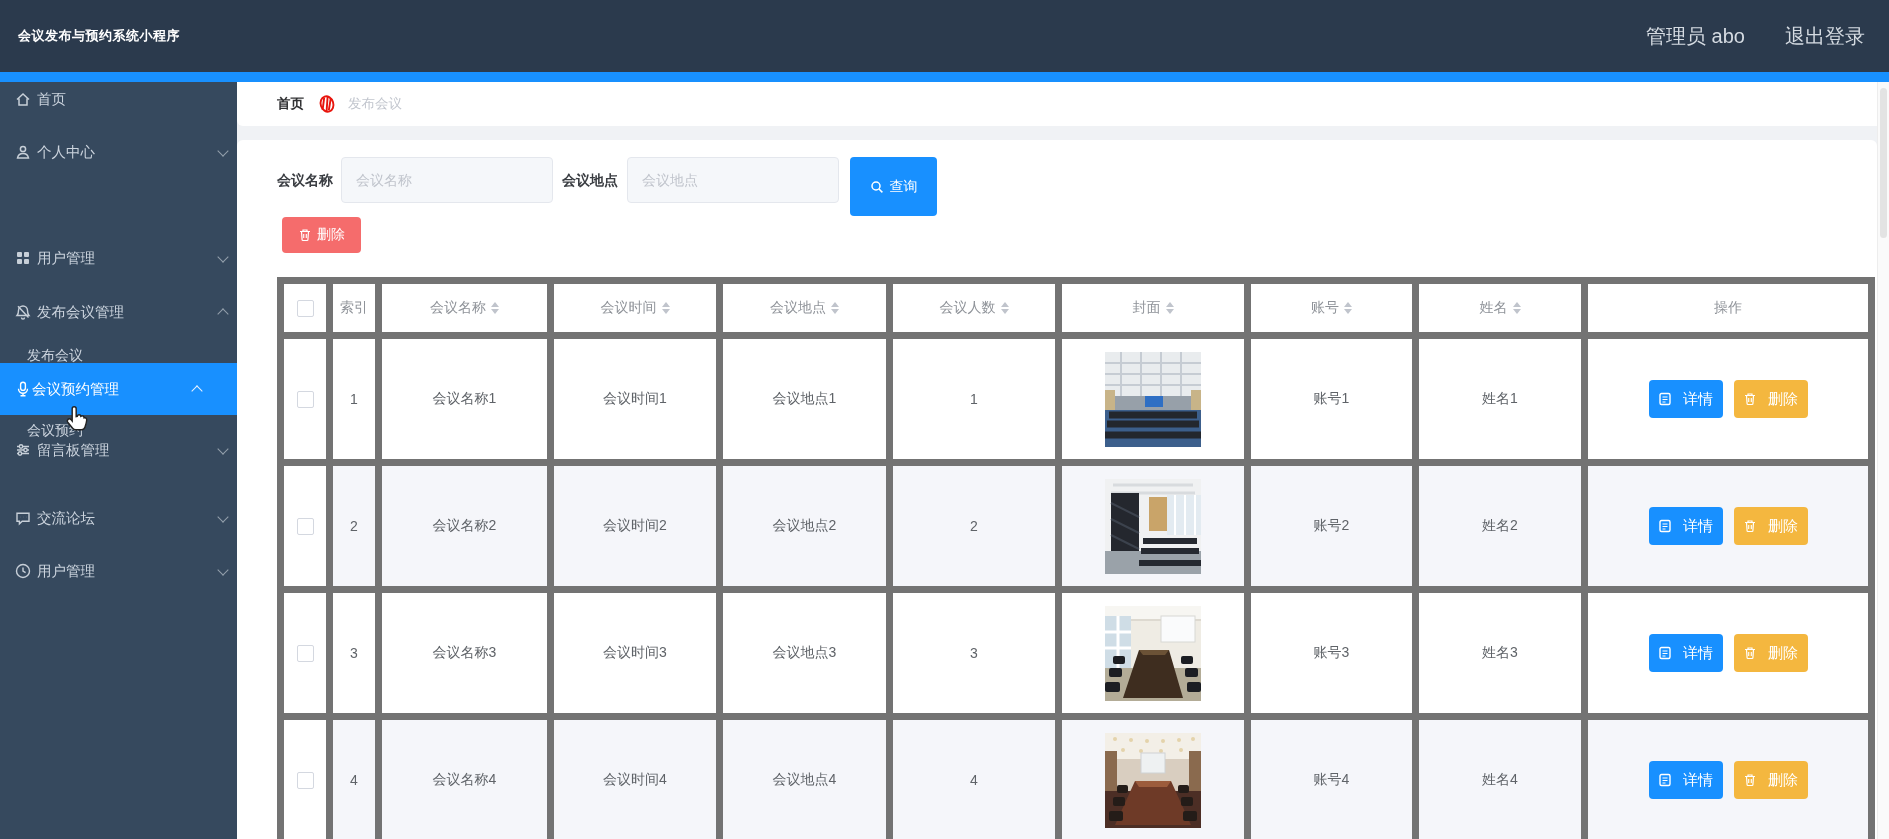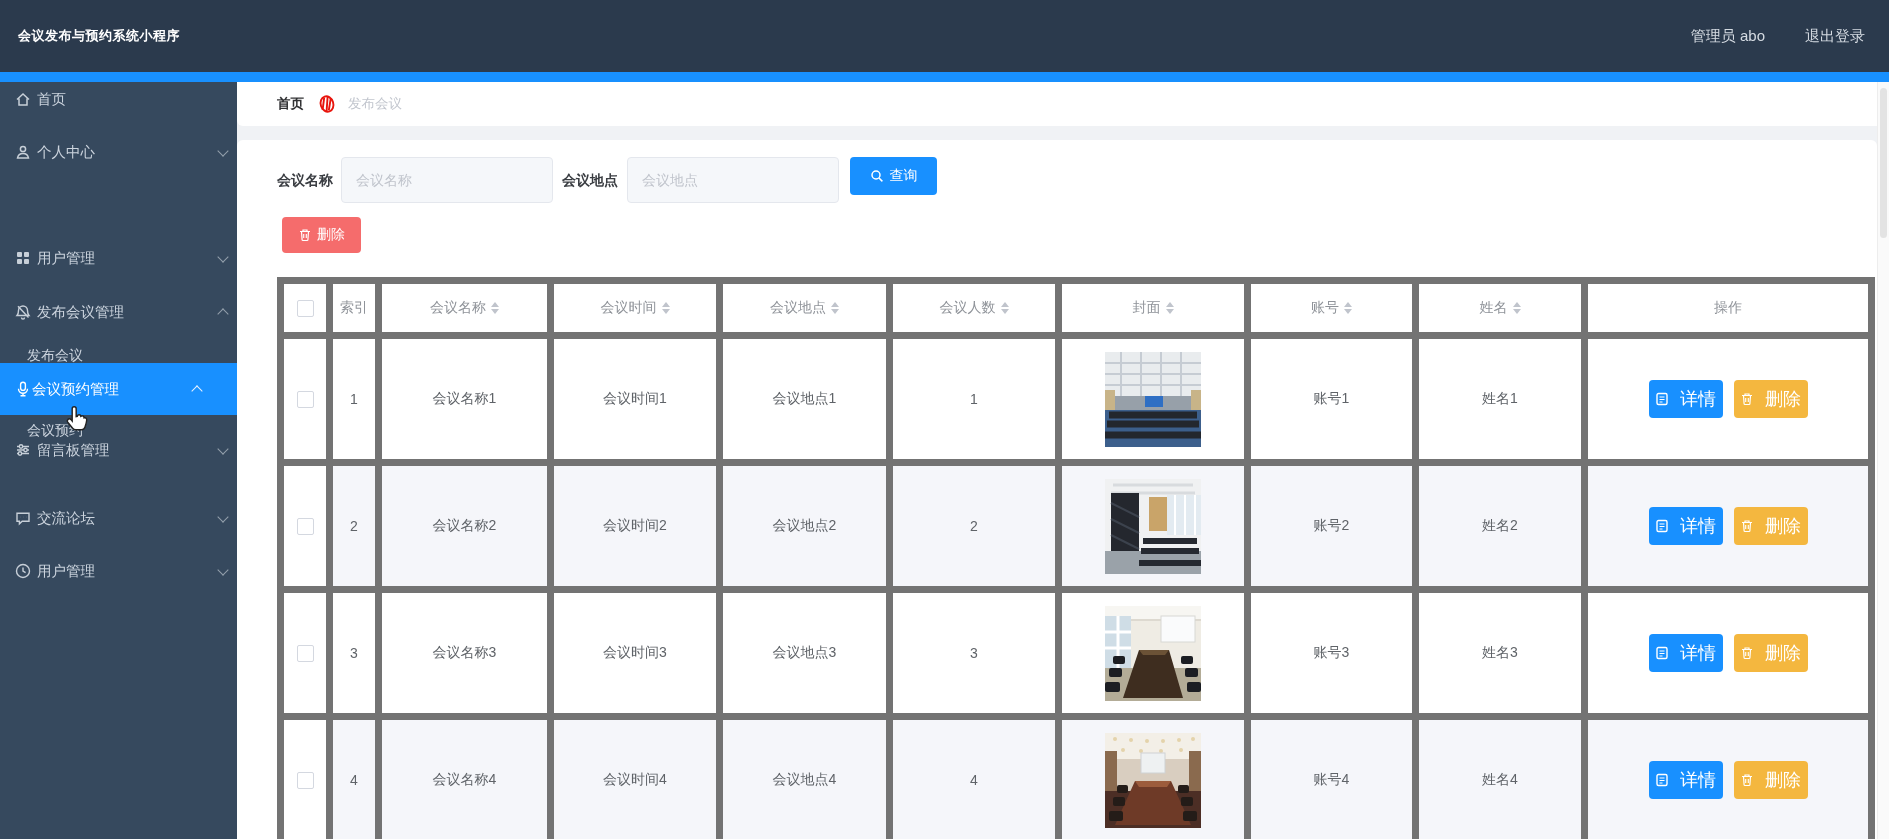--- a/index.html
+++ b/index.html
@@ -3,21 +3,21 @@
 <meta charset="utf-8">
 <style>
   html,body{margin:0;padding:0}
   body{
     position:relative;width:1889px;height:839px;overflow:hidden;
     font-family:"Liberation Sans","DejaVu Sans",sans-serif;background:#f0f2f5;
   }
   
   .app-header{position:absolute;left:0;top:0;width:1889px;height:72px;background:#2b3a4d}
   .app-title{position:absolute;left:18px;top:0;line-height:72px;color:#fff;font-size:13px;font-weight:bold;letter-spacing:.5px}
-  .hdr-right{position:absolute;right:24px;top:0;height:72px;display:flex;align-items:center;gap:40px;color:#d5dbe2;font-size:15px}
+  .hdr-right{position:absolute;right:24px;top:0;height:72px;display:flex;align-items:center;gap:40px;color:#d5dbe2;font-size:20px}
   .hdr-link{cursor:pointer}
   .strip{position:absolute;left:0;top:72px;width:1889px;height:10px;background:#1890ff}
 
   
   .sidebar{position:absolute;left:0;top:82px;width:237px;height:757px;background:#36495e}
   .menu-item{position:absolute;left:0;width:237px;height:40px;display:flex;align-items:center;color:#ccd4de;font-size:14.5px;cursor:pointer}
   .menu-item .mi{width:18px;height:18px;margin-left:14px;flex:none}
   .menu-item .lbl{margin-left:5px;white-space:nowrap}
   .chev{position:absolute;right:10px;width:7px;height:7px;border-left:1.6px solid #94a0ac;border-bottom:1.6px solid #94a0ac;transform:rotate(-45deg);top:50%;margin-top:-5px}
   .chev.up{transform:rotate(135deg);margin-top:-2px}
@@ -42,38 +42,38 @@
 
   .scrollbar{position:absolute;right:0;top:82px;width:12px;height:757px;background:#fafafa;border-left:1px solid #ededed;box-sizing:border-box}
   .scroll-thumb{position:absolute;left:2px;top:6px;width:7px;height:150px;background:#e3e3e3;border-radius:4px}
 
   
   .f-label{position:absolute;top:17px;height:46px;line-height:46px;font-size:14px;font-weight:bold;color:#3a3d42}
   .f-label.l1{left:40px}.f-label.l2{left:325px}
   .f-input{position:absolute;top:17px;height:46px;width:212px;box-sizing:border-box;background:#f5f7fa;border:1px solid #e4e7ed;border-radius:4px;padding:0 14px;font-size:14px;color:#606266;outline:none}
   .f-input::placeholder{color:#c0c4cc}
   .f-input.i1{left:104px}.f-input.i2{left:390px}
-  .q-btn{position:absolute;left:613px;top:17px;width:87px;height:38px;background:#1890ff;color:#fff;border:none;border-radius:4px;font-size:14px;display:flex;align-items:center;justify-content:center;gap:6px;cursor:pointer}
+  .q-btn{position:absolute;left:613px;top:17px;width:87px;height:59px;background:#1890ff;color:#fff;border:none;border-radius:4px;font-size:14px;display:flex;align-items:center;justify-content:center;gap:6px;cursor:pointer}
   .del-btn{position:absolute;left:45px;top:77px;width:79px;height:36px;background:#f56c6c;color:#fff;border:none;border-radius:4px;font-size:14px;display:flex;align-items:center;justify-content:center;gap:5px;cursor:pointer}
 
   
   .grid{position:absolute;left:40px;top:137px;width:1591px;border-collapse:collapse;table-layout:fixed;font-size:14px}
   .grid th,.grid td{border:7px solid #737373;text-align:center;padding:0;overflow:hidden}
   .grid th{height:48px;color:#8f9399;font-weight:400;background:#fff}
   .grid td{height:120px;color:#5f6368}
   tr.striped td{background:#f5f6fa}
   tr.striped td:first-child{background:#fff}
   .cb{width:15px;height:15px;border:1px solid #d4d8e0;border-radius:2px;background:#fff;margin:0 auto;cursor:pointer}
   .sort{display:inline-block;vertical-align:-2px;margin-left:5px}
   .sort b{display:block;width:0;height:0;border-left:4.5px solid transparent;border-right:4.5px solid transparent}
   .sort .u{border-bottom:5px solid #c0c4cc;margin-bottom:2px}
   .sort .d{border-top:5px solid #c0c4cc}
   .cover{width:96px;height:95px;margin:0 auto;display:block}
   .row-actions{display:flex;justify-content:center;gap:11px}
-  .btn-detail,.btn-del{width:74px;height:38px;border:none;border-radius:4px;color:#fff;font-size:18px;display:flex;align-items:center;justify-content:center;gap:11px;cursor:pointer}
+  .btn-detail,.btn-del{width:74px;height:38px;border:none;border-radius:4px;color:#fff;font-size:15px;display:flex;align-items:center;justify-content:center;gap:11px;cursor:pointer}
   .btn-detail{background:#1890ff}
   .btn-del{background:#f4b73f}
 </style>
 </head>
 <body>
 
 <div class="app-header">
   <div class="app-title">会议发布与预约系统小程序</div>
   <div class="hdr-right">
     <span>管理员 abo</span>

